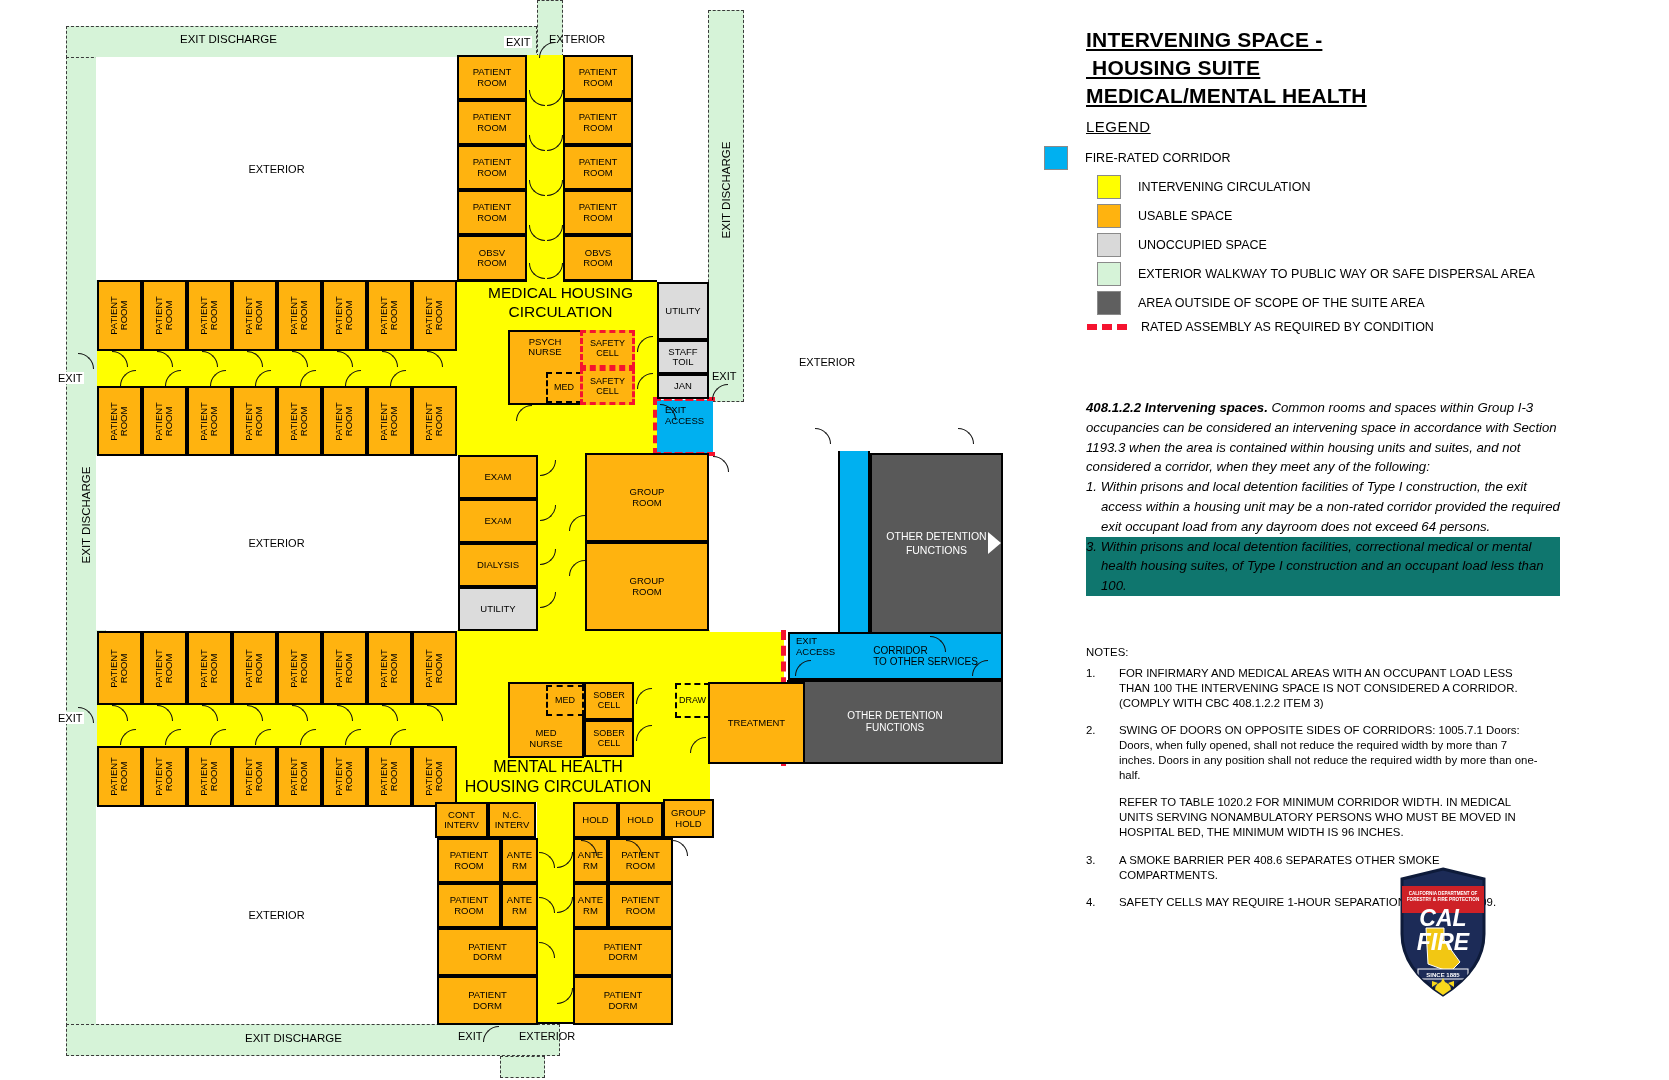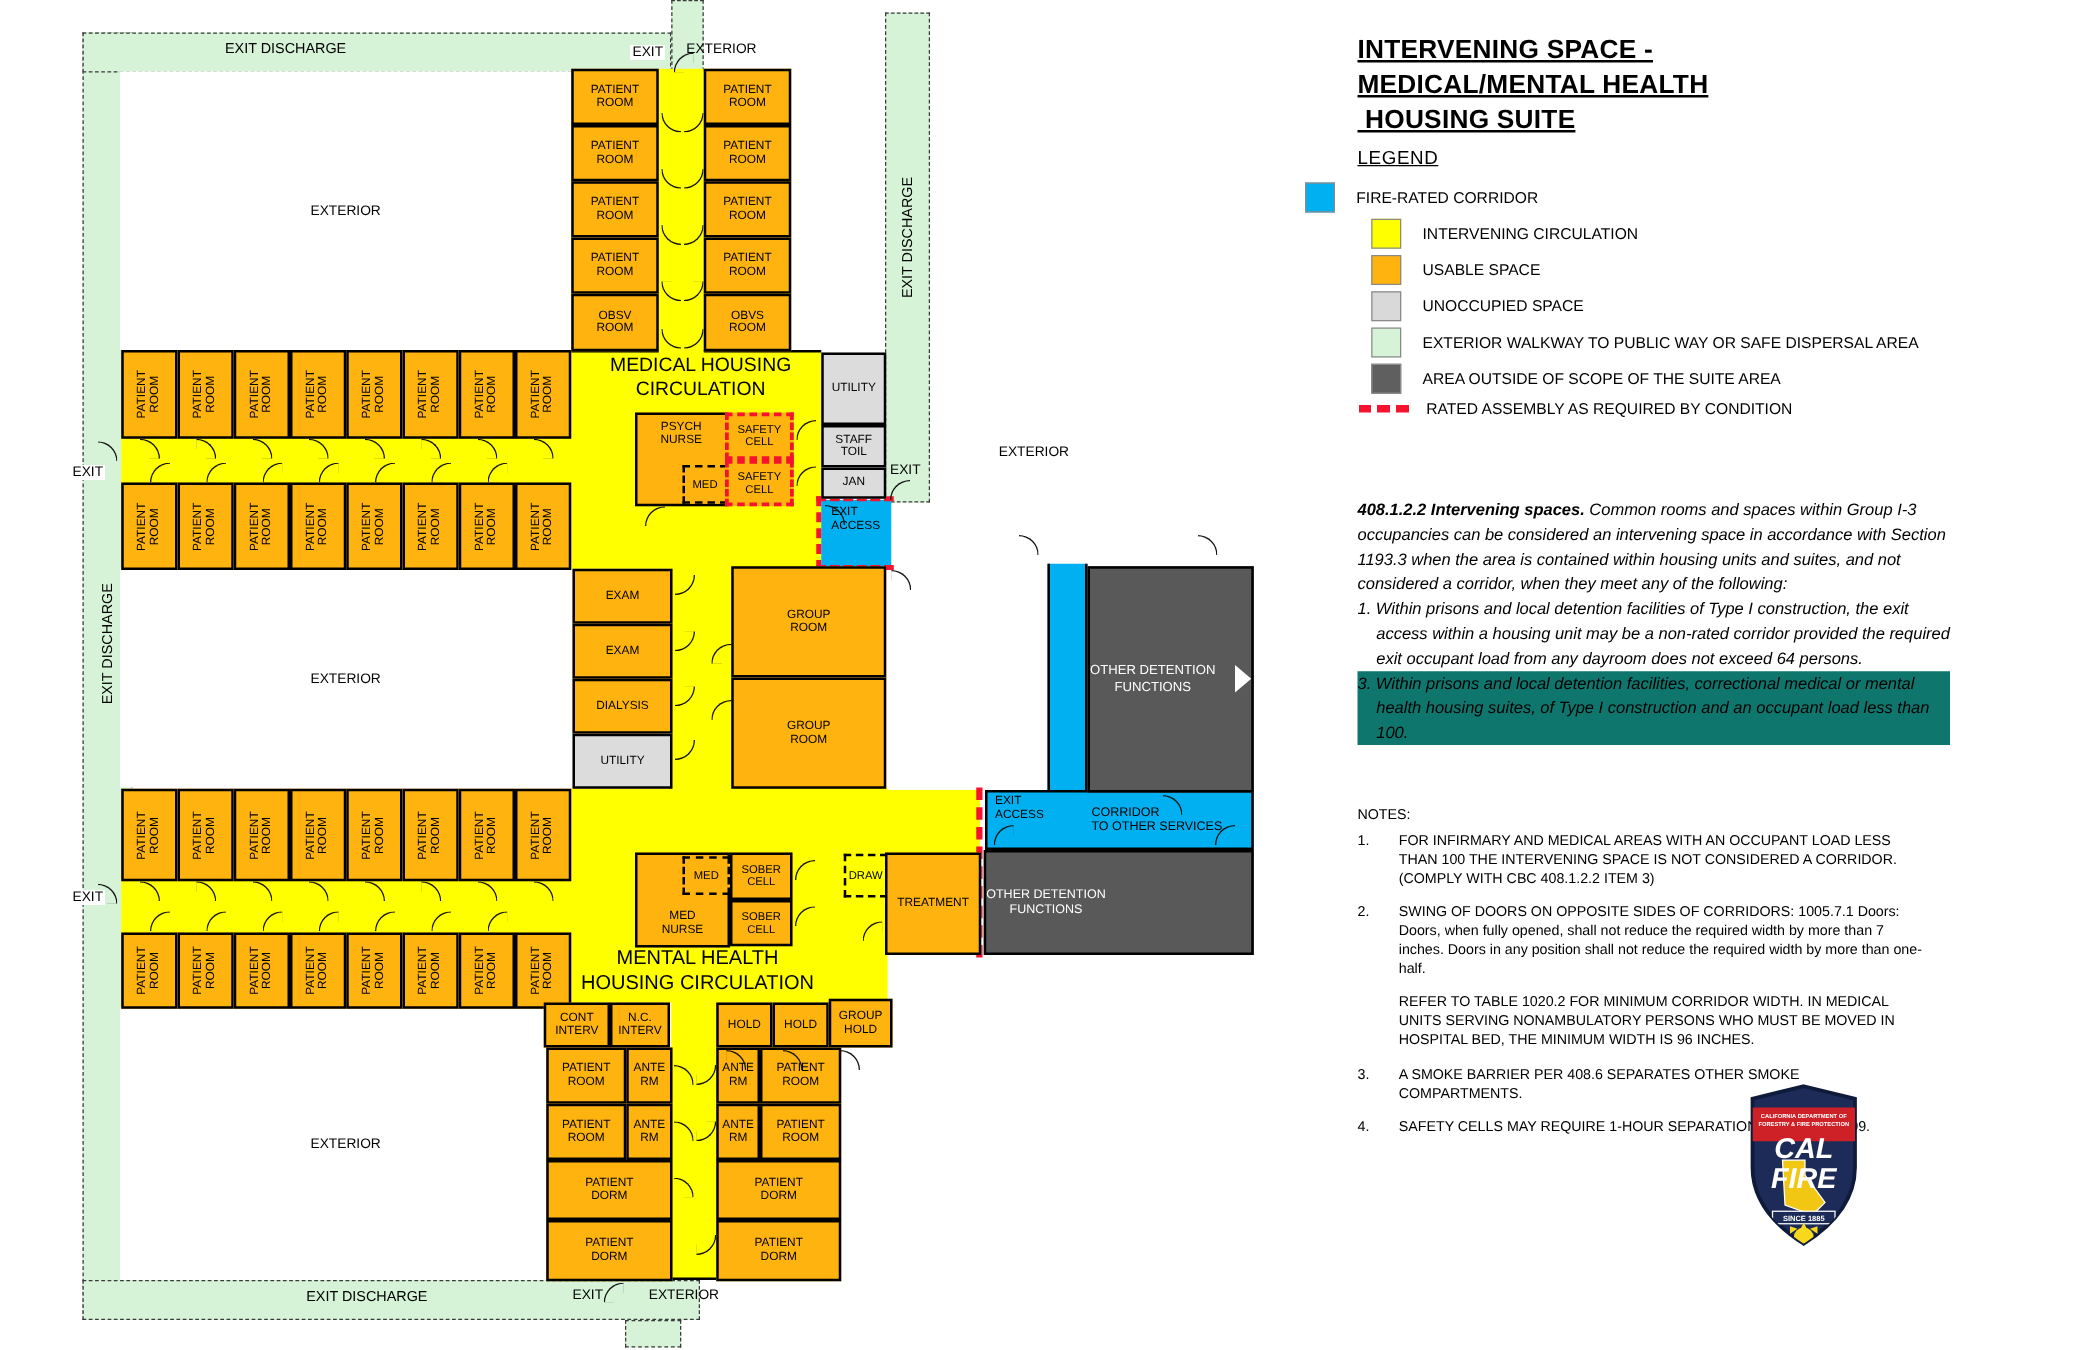--- a/index.html
+++ b/index.html
@@ -3,21 +3,21 @@
 <meta charset="utf-8">
 <style>
   html,body{margin:0;padding:0;background:#fff}
   #page{position:relative;width:1669px;height:1080px;background:#fff;overflow:hidden;
         font-family:"Liberation Sans",sans-serif;color:#000}
   .abs{position:absolute;box-sizing:border-box}
   .walk{background:#d6f3d8;border:1px dashed #3a3a3a}
   .extbox{background:#ffffff;display:flex;align-items:center;justify-content:center}
   .yellow{background:#ffff00}
   .blue{background:#00b0f0}
-  .dark{background:#595959;color:#fff;display:flex;align-items:center;justify-content:flex-start;
+  .dark{background:#595959;color:#fff;display:flex;align-items:center;justify-content:center;
         text-align:center;line-height:1.25}
   .room{position:absolute;box-sizing:border-box;background:#ffb30f;border:2px solid #000;
         display:flex;align-items:center;justify-content:center;text-align:center;
         font-size:9.5px;line-height:1.1;overflow:hidden}
   .room.gray{background:#dcdcdc}
   .lbl{white-space:pre-line}
   .room.v .lbl{transform:rotate(-90deg)}
   .pre{white-space:pre-line}
   .planlbl{position:absolute;font-size:11px;white-space:nowrap}
   .wbg{background:#fff;padding:0 2px}
@@ -131,21 +131,21 @@
       <span class="lbl pre">SOBER
 CELL</span>
     </div>
     <div class="room" style="left:584px;top:720px;width:50px;height:37px;font-size:9px">
       <span class="lbl pre">SOBER
 CELL</span>
     </div>
     <div class="room" style="left:675px;top:683px;width:35px;height:35px;background:transparent;border:2px dashed #000;font-size:9px">
       <span class="lbl pre">DRAW</span>
     </div>
-    <div class="room" style="left:708px;top:682px;width:77px;height:82px;font-size:9.5px">
+    <div class="room" style="left:708px;top:682px;width:97px;height:82px;font-size:9.5px">
       <span class="lbl pre">TREATMENT</span>
     </div>
 
     <div class="abs pre" style="left:468px;top:283px;width:185px;text-align:center;font-size:15.5px;line-height:1.25">MEDICAL HOUSING
 CIRCULATION</div>
     <div class="abs pre" style="left:423px;top:757px;width:270px;text-align:center;font-size:16px;line-height:1.25">MENTAL HEALTH
 HOUSING CIRCULATION</div>
 
     <div class="planlbl" style="left:180px;top:33px;font-size:11.5px">EXIT DISCHARGE</div>
     <div class="planlbl" style="left:245px;top:1032px;font-size:11.5px">EXIT DISCHARGE</div>
@@ -500,22 +500,22 @@
       <div class="arc" style="left: 930px; top: 636px; transform: rotate(90deg);"></div>
       <div class="arc" style="left: 972px; top: 660px; transform: rotate(0deg);"></div>
       <div class="arc" style="left: 690px; top: 737px; transform: rotate(0deg);"></div>
       <div class="arc" style="left: 581px; top: 840px; transform: rotate(90deg);"></div>
       <div class="arc" style="left: 626px; top: 840px; transform: rotate(90deg);"></div>
       <div class="arc" style="left: 672px; top: 840px; transform: rotate(90deg);"></div>
     </div>
 
   <div class="abs" style="left:1086px;top:26px;width:560px">
     <div class="title-line">INTERVENING SPACE -</div>
+    <div class="title-line" style="white-space:pre"> HOUSING SUITE</div>
     <div class="title-line">MEDICAL/MENTAL HEALTH</div>
-    <div class="title-line" style="white-space:pre"> HOUSING SUITE</div>
   </div>
 
   <div id="legend-heading" class="abs" style="left:1086px;top:118px">LEGEND</div>
 
   <div class="lg-row" style="left:1044px;top:146px">
     <div class="sw" style="background:#00b0f0"></div>
     <div class="lg-lab">FIRE-RATED CORRIDOR</div>
   </div>
   <div class="lg-row" style="left:1097px;top:175px">
     <div class="sw" style="background:#ffff00"></div>

